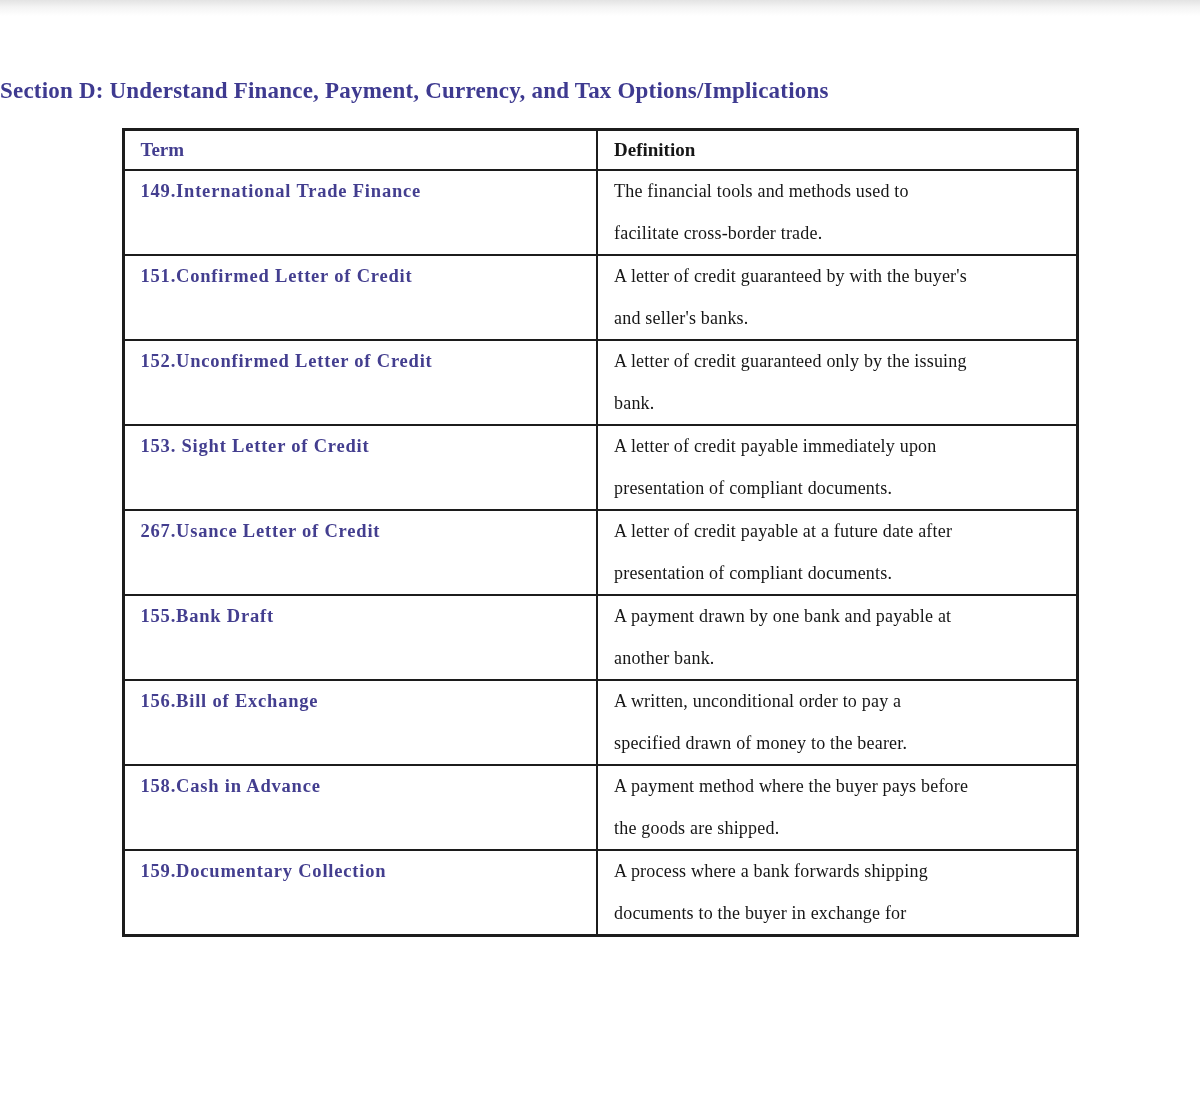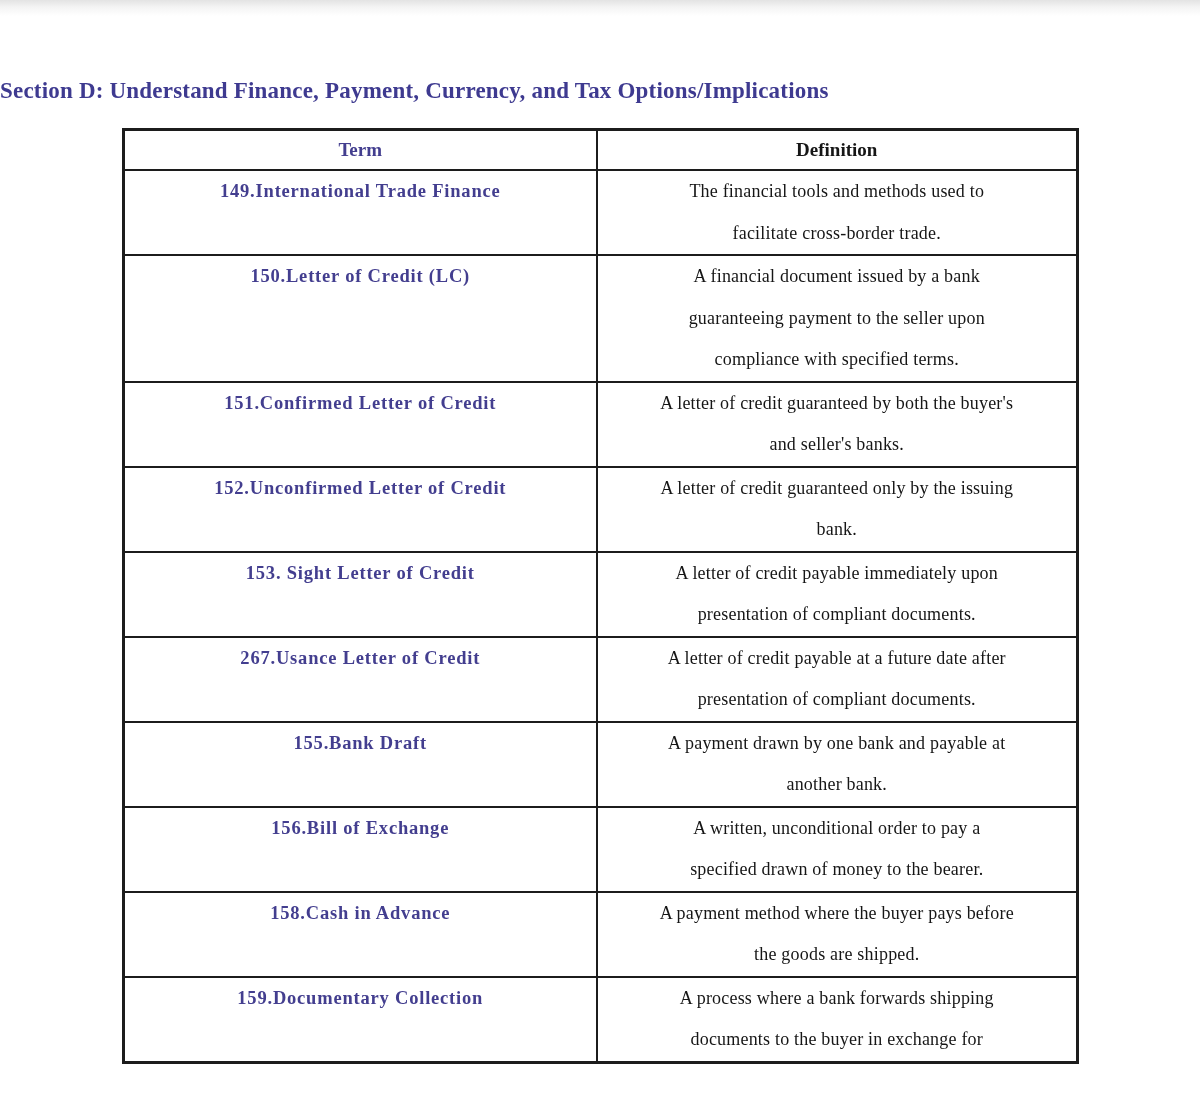--- a/index.html
+++ b/index.html
@@ -31,23 +31,23 @@
     width:954px;
     margin:0 auto;
     border-collapse:collapse;
     table-layout:fixed;
     border:3px solid var(--table-border);
   }
   table.terms-table col.term-col{width:474px;}
   table.terms-table col.def-col{width:480px;}
   table.terms-table th, table.terms-table td{
     border:2px solid var(--table-border);
-    text-align:center;
+    text-align:left;
     vertical-align:top;
-    padding:0 24px;
+    padding:0 16px;
     overflow:hidden;
   }
   table.terms-table th{
     height:40px;
     line-height:38px;
     font-size:19px;
     font-weight:bold;
     color:var(--definition-text);
   }
   table.terms-table th.term-header{color:var(--term-text);}
@@ -88,28 +88,22 @@
         <th>Definition</th>
       </tr>
     </thead>
     <tbody>
       <tr>
         <td class="term-cell">149.International Trade Finance</td>
         <td class="definition-cell">The financial tools and methods used to
 facilitate cross-border trade.</td>
       </tr>
       <tr>
-        <td class="term-cell">150.Letter of Credit (LC)</td>
-        <td class="definition-cell">A financial document issued by a bank
-guaranteeing payment to the seller upon
-compliance with specified terms.</td>
-      </tr>
-      <tr>
         <td class="term-cell">151.Confirmed Letter of Credit</td>
-        <td class="definition-cell">A letter of credit guaranteed by both the buyer's
+        <td class="definition-cell">A letter of credit guaranteed by with the buyer's
 and seller's banks.</td>
       </tr>
       <tr>
         <td class="term-cell">152.Unconfirmed Letter of Credit</td>
         <td class="definition-cell">A letter of credit guaranteed only by the issuing
 bank.</td>
       </tr>
       <tr>
         <td class="term-cell">153. Sight Letter of Credit</td>
         <td class="definition-cell">A letter of credit payable immediately upon

